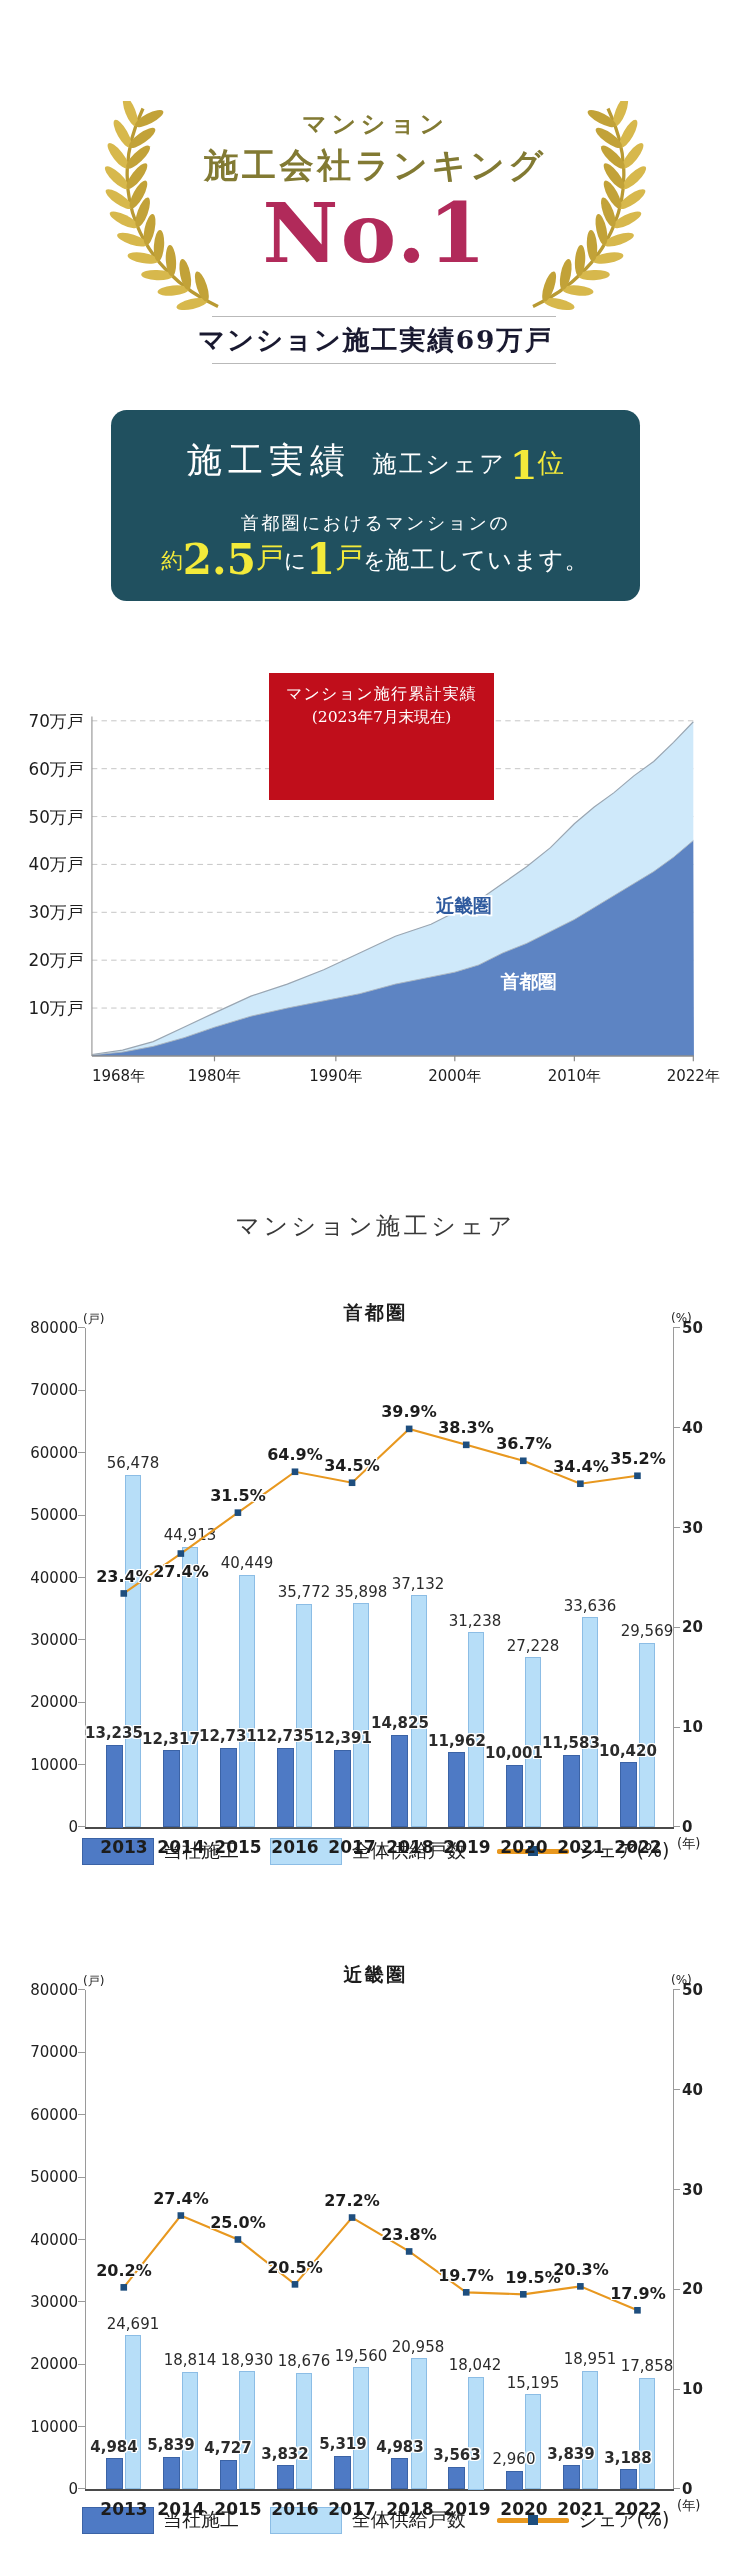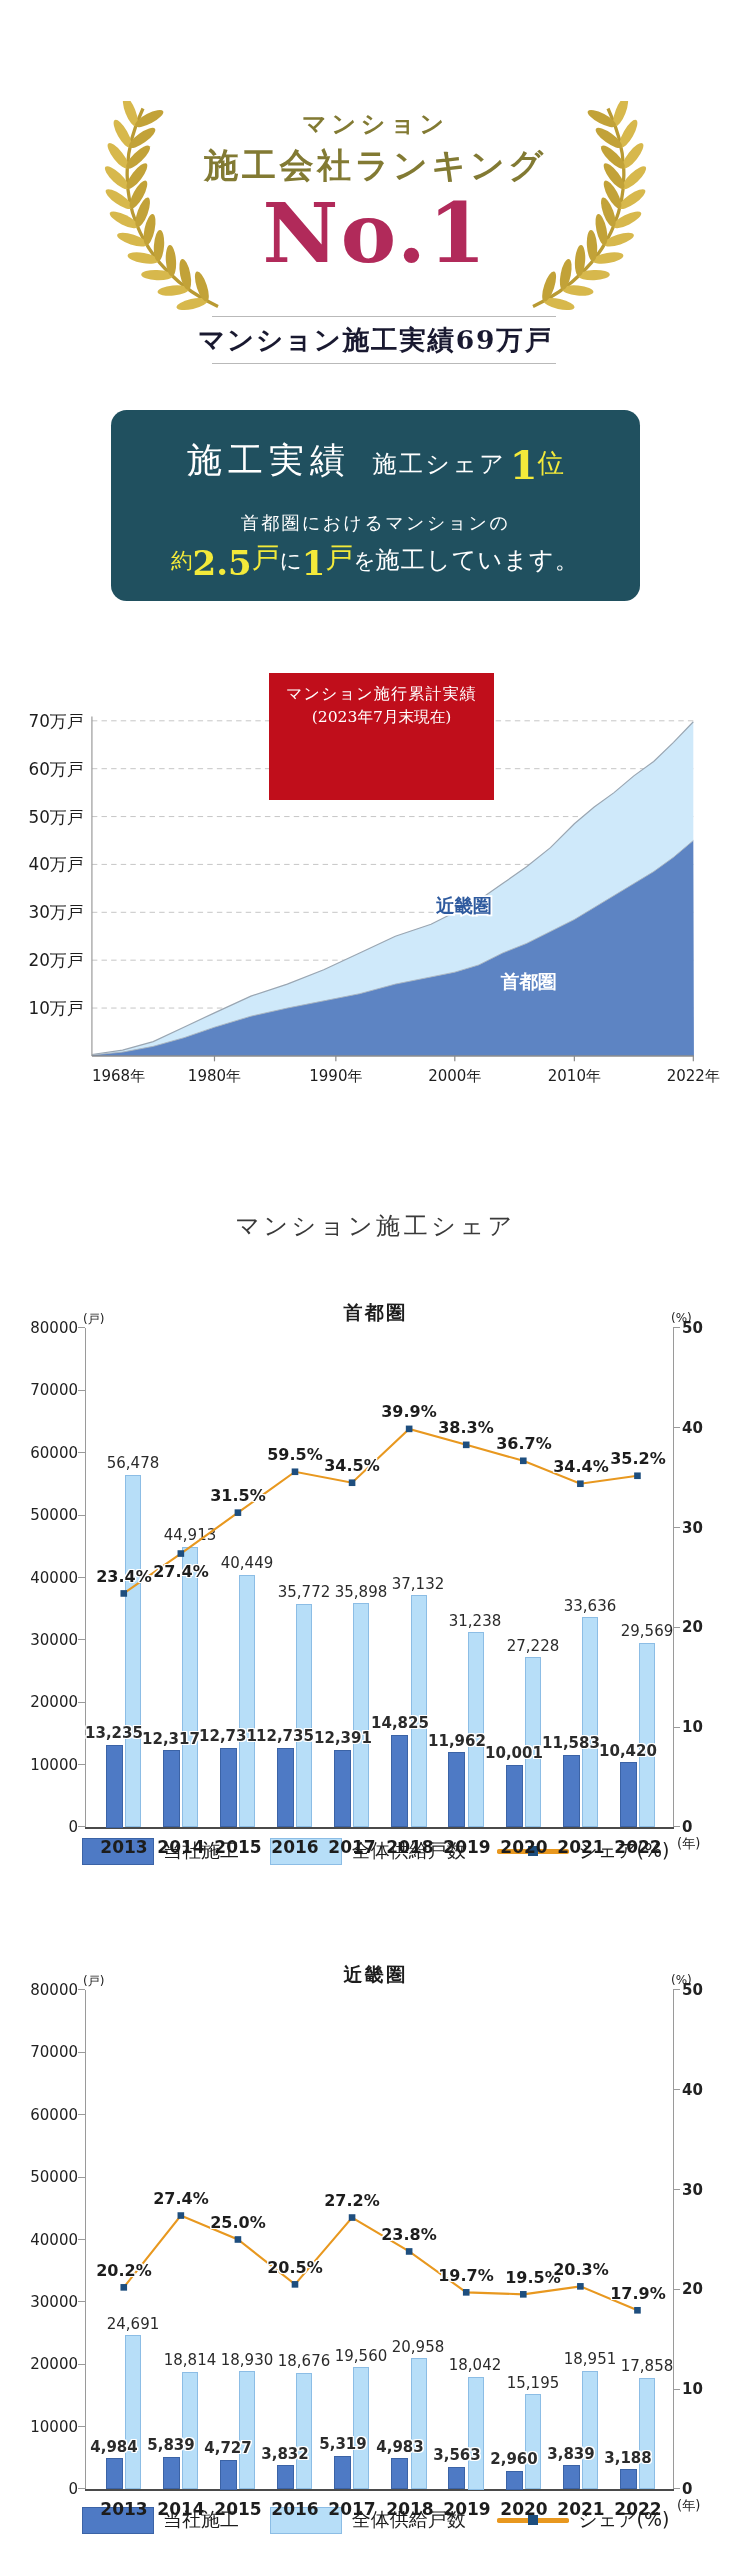--- a/index.html
+++ b/index.html
@@ -20,21 +20,21 @@
   .banner{left:111px;top:410px;width:529px;height:191px;background:#20505f;border-radius:15.6px;}
   .banner-row{position:absolute;left:0;width:100%;display:flex;justify-content:center;align-items:flex-end;white-space:nowrap;}
   .b1{top:26.5px;}
   .b1 .t-main{font-size:35px;color:#fff;letter-spacing:6px;}
   .b1 .t-sub{font-size:24px;color:#fff;letter-spacing:2.4px;margin:0 3.6px 3.6px 21.6px;}
   .b1 .t-num{font-size:40px;color:#f3ea3a;font-weight:700;line-height:.95;}
   .b1 .t-unit{font-size:26.5px;color:#f3ea3a;margin-bottom:2.4px;}
   .b2{top:101px;font-size:18px;color:#fff;letter-spacing:2.4px;}
   .b3{top:129px;}
   .b3 .y-s{font-size:21.6px;color:#f3ea3a;margin-bottom:4.8px;}
-  .b3 .y-xl{font-size:34px;color:#f3ea3a;font-weight:700;line-height:.95;}
+  .b3 .y-xl{font-size:42px;color:#f3ea3a;font-weight:700;line-height:.95;}
   .b3 .y-m{font-size:28px;color:#f3ea3a;margin-bottom:2.4px;}
   .b3 .w-s{font-size:21.6px;color:#fff;margin-bottom:4.8px;}
   .b3 .w-m{font-size:24px;color:#fff;margin-bottom:3px;letter-spacing:1.2px;}
 
   
   .badge{left:269px;top:673px;width:225px;height:127px;background:#c00e1b;color:#fff;z-index:5;text-align:center;}
   .badge p{margin:0;}
   .badge .l1{margin-top:10.8px;font-size:16px;letter-spacing:1.2px;}
   .badge .l2{margin-top:3.6px;font-size:34px;font-weight:700;letter-spacing:1.2px;}
   .badge .l3{margin-top:2.4px;font-size:15.6px;}
@@ -402,21 +402,21 @@
       <rect x="580.5" y="321.80000000000007" width="11" height="11" fill="#1e4e7e"></rect>
       <rect x="675.5" y="232.16000000000008" width="11" height="11" fill="#1e4e7e"></rect>
       <rect x="770.5" y="258.72" width="11" height="11" fill="#1e4e7e"></rect>
       <rect x="865.5" y="285.28" width="11" height="11" fill="#1e4e7e"></rect>
       <rect x="960.5" y="323.46000000000004" width="11" height="11" fill="#1e4e7e"></rect>
       <rect x="1055.5" y="310.17999999999995" width="11" height="11" fill="#1e4e7e"></rect>
     </svg>
     <div class="pctlabel halo" style="left: 88px; top: 281px;">23.4%</div>
     <div class="pctlabel halo" style="left: 145px; top: 276px;">27.4%</div>
     <div class="pctlabel halo" style="left: 202px; top: 200px;">31.5%</div>
-    <div class="pctlabel halo" style="left: 259px; top: 159px;">59.5%</div>
+    <div class="pctlabel halo" style="left: 259px; top: 159px;">64.9%</div>
     <div class="pctlabel halo" style="left: 316px; top: 170px;">34.5%</div>
     <div class="pctlabel halo" style="left: 373px; top: 116px;">39.9%</div>
     <div class="pctlabel halo" style="left: 430px; top: 132px;">38.3%</div>
     <div class="pctlabel halo" style="left: 488px; top: 148px;">36.7%</div>
     <div class="pctlabel halo" style="left: 545px; top: 171px;">34.4%</div>
     <div class="pctlabel halo" style="left: 602px; top: 163px;">35.2%</div>
   </div>
 
 <div id="chart2" class="abs barchart">
   <div class="bc-title">近畿圏</div>
@@ -504,21 +504,21 @@
     <div class="vlabel halo" style="left: 358px; top: 490px; font-weight: 600;">4,983</div>
     <div class="yearlabel" style="left: 381px; top: 551px;">2018</div>
     <div class="bar bar-light" style="left: 468px; top: 429px; width: 16px; height: 113px;"></div>
     <div class="bar bar-dark" style="left: 448px; top: 519px; width: 17px; height: 22px;"></div>
     <div class="vlabel" style="left: 433px; top: 408px;">18,042</div>
     <div class="vlabel halo" style="left: 415px; top: 498px; font-weight: 600;">3,563</div>
     <div class="yearlabel" style="left: 438px; top: 551px;">2019</div>
     <div class="bar bar-light" style="left: 525px; top: 446px; width: 16px; height: 95px;"></div>
     <div class="bar bar-dark" style="left: 506px; top: 523px; width: 17px; height: 18.5px;"></div>
     <div class="vlabel" style="left: 491px; top: 426px;">15,195</div>
-    <div class="vlabel halo" style="left: 472px; top: 502px; font-weight: 700;">2,960</div>
+    <div class="vlabel halo" style="left: 472px; top: 502px; font-weight: 400;">2,960</div>
     <div class="yearlabel" style="left: 495px; top: 551px;">2020</div>
     <div class="bar bar-light" style="left: 582px; top: 423px; width: 16px; height: 118px;"></div>
     <div class="bar bar-dark" style="left: 563px; top: 517px; width: 17px; height: 24px;"></div>
     <div class="vlabel" style="left: 548px; top: 402px;">18,951</div>
     <div class="vlabel halo" style="left: 529px; top: 497px; font-weight: 600;">3,839</div>
     <div class="yearlabel" style="left: 552px; top: 551px;">2021</div>
     <div class="bar bar-light" style="left: 639px; top: 430px; width: 16px; height: 111px;"></div>
     <div class="bar bar-dark" style="left: 620px; top: 521px; width: 17px; height: 20px;"></div>
     <div class="vlabel" style="left: 605px; top: 409px;">17,858</div>
     <div class="vlabel halo" style="left: 586px; top: 501px; font-weight: 600;">3,188</div>

